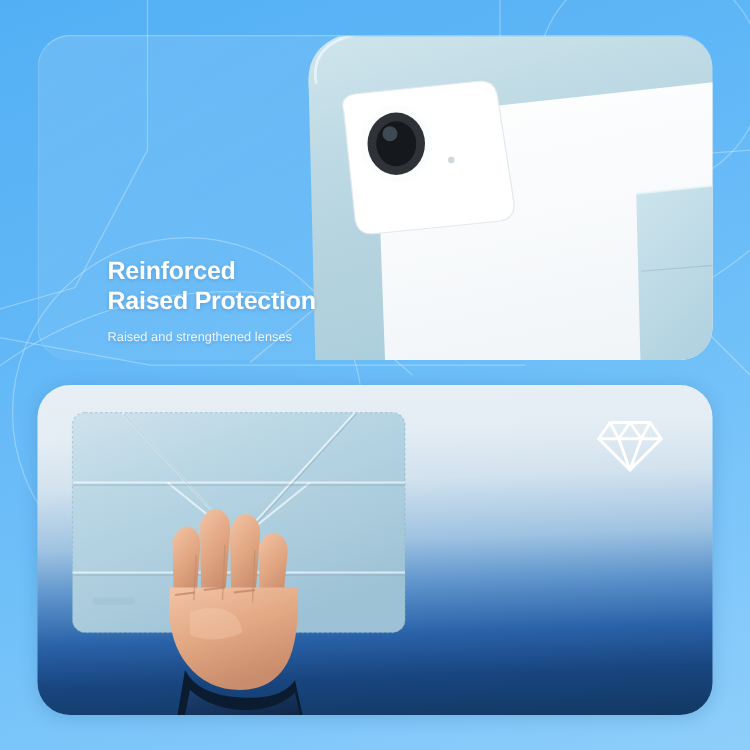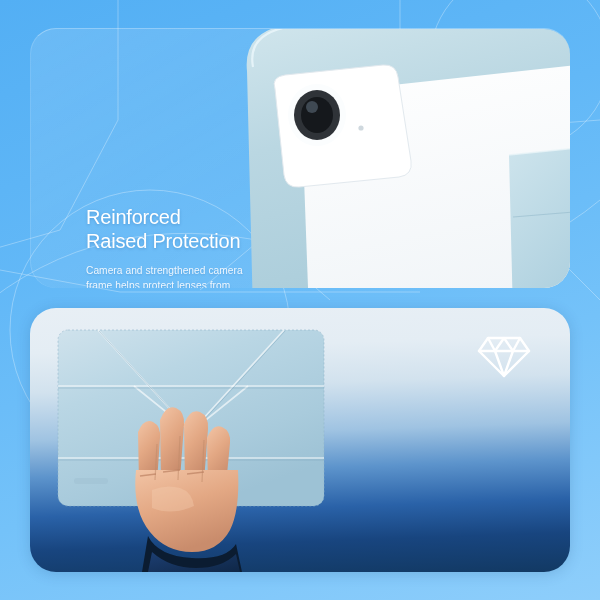--- a/index.html
+++ b/index.html
@@ -41,21 +41,21 @@
 
   
   .case-wrap { position:absolute; left:22px; top:12px; width:300px; height:252px; }
 
   .gem-icon { position:absolute; right:38px; top:22px; width:56px; height:52px; }
 
   
   .txt-top { position:absolute; left:55px; top:176px; z-index:5; width:260px; }
 
   .h-main {
-    color:#ffffff; font-size:20px; font-weight:normal; line-height:1.22;
+    color:#ffffff; font-size:20px; font-weight:bold; line-height:1.22;
     letter-spacing:-.2px; text-shadow:0 1px 3px rgba(30,80,140,.28);
   }
   .h-main .l2 { display:block; }
 
   .p-body {
     color:#eef7ff; font-size:10.2px; line-height:1.52; margin-top:9px;
     letter-spacing:.05px; text-shadow:0 1px 2px rgba(30,80,140,.22);
   }
   .p-body span { display:block; }
 </style>
@@ -118,22 +118,21 @@
 
     <path d="M40 82 Q34 50 74 42 L392 8" stroke="#eaf6fa" stroke-width="2.2" fill="none" opacity=".85"></path>
   </svg>
 
   <div class="txt-top">
     <h2 class="h-main">
       <span>Reinforced</span>
       <span class="l2">Raised Protection</span>
     </h2>
     <p class="p-body">
-      <span>Camera and strengthened camera</span>
-      <span>frame helps protect lenses from</span>
+      <span>Raised and strengthened lenses</span>
 
     </p>
   </div>
 </div>
 
 <div class="card-bot">
 
   <svg class="case-wrap" viewBox="0 0 300 252">
     <defs>
       <linearGradient id="coverG" x1="0" y1="0" x2=".55" y2="1">

